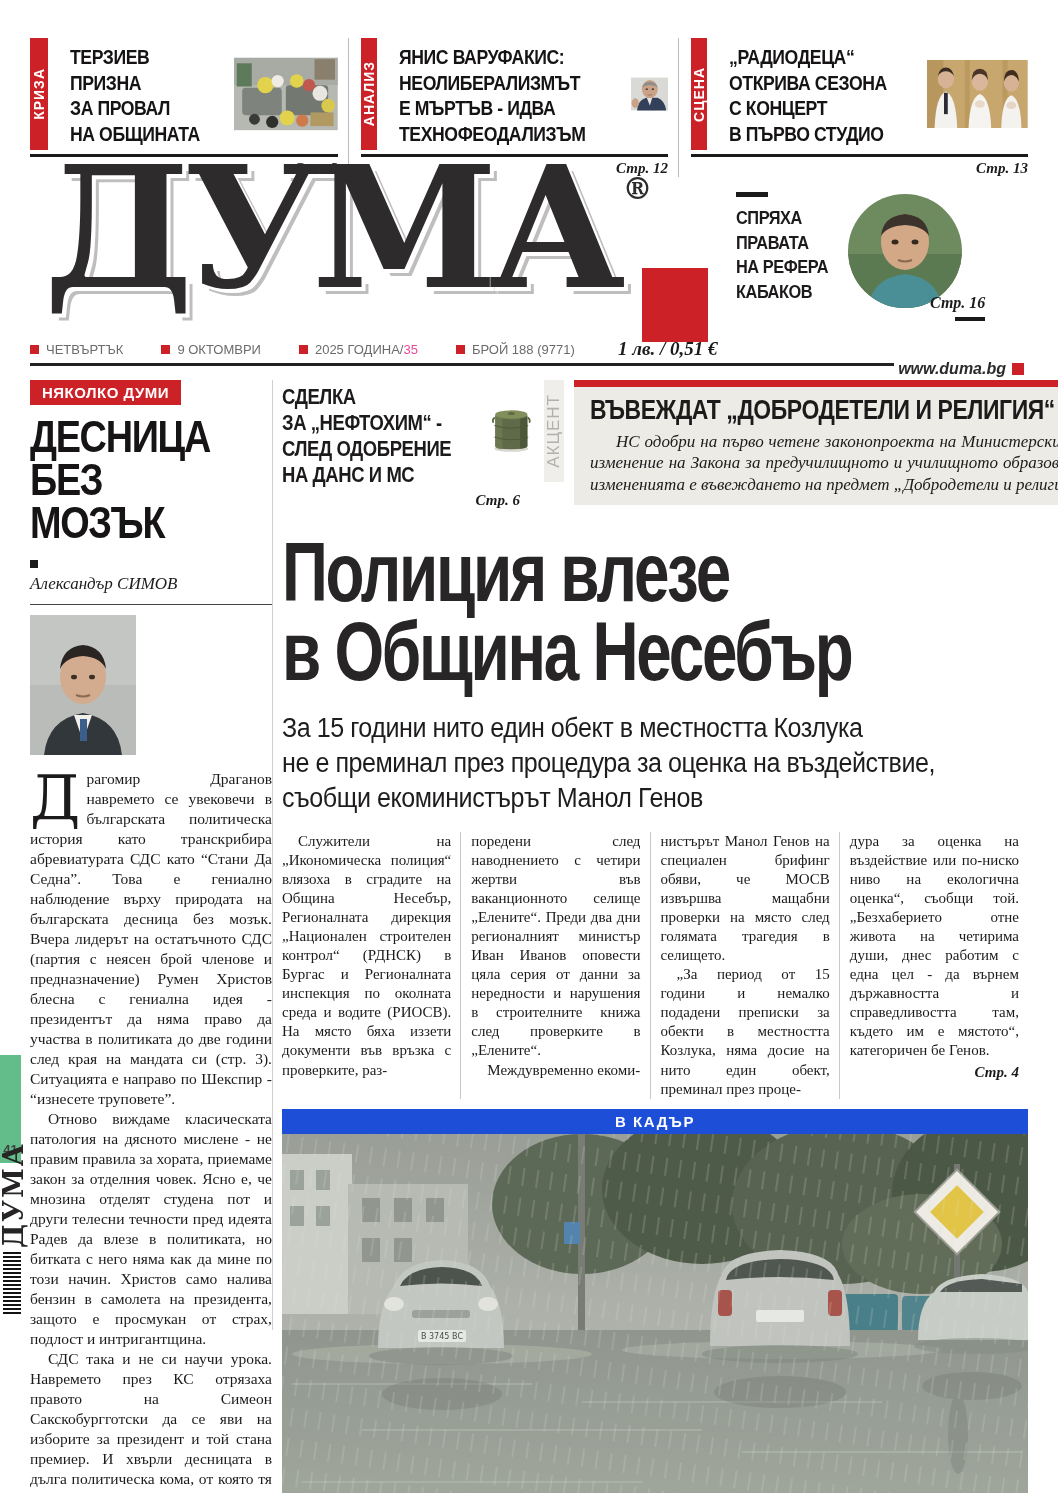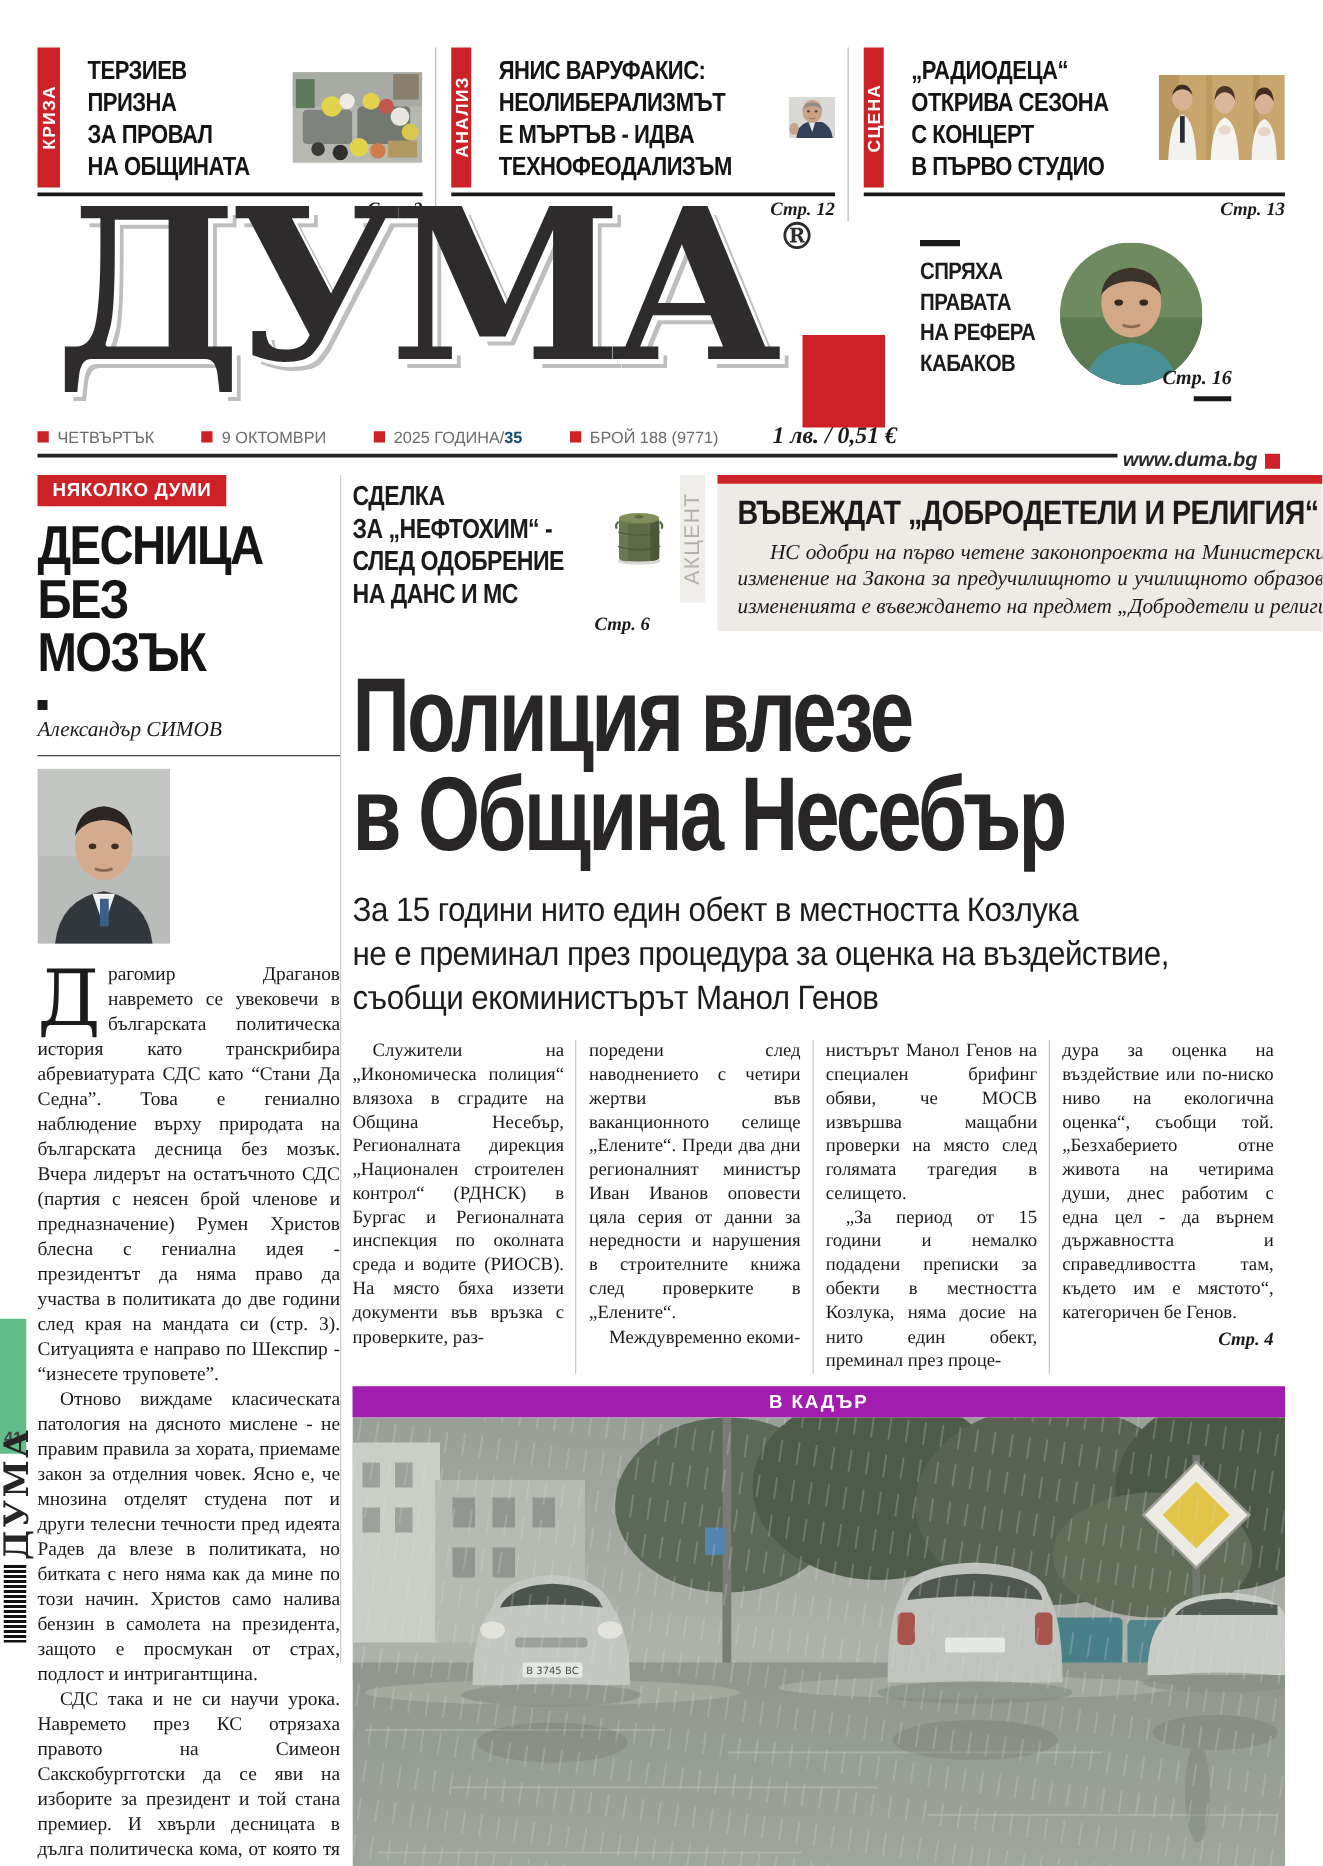--- a/index.html
+++ b/index.html
@@ -38,21 +38,21 @@
   .kphoto { position:absolute; left:818px; top:22px; width:114px; height:114px; border-radius:50%; overflow:hidden; }
   .kpage { position:absolute; left:900px; top:122px; font-style:italic; font-weight:bold; font-size:16px; }
   .kpage::after { content:""; display:block; width:30px; height:4px; background:#1a1a1a; margin:5px 0 0 auto; }
 
   
   .dateline { position:absolute; left:30px; top:338px; width:998px; height:26px;
               font-family:"Liberation Sans",sans-serif; font-size:13px; color:#6b6b6b; }
   .dl-items { display:flex; gap:38px; align-items:center; padding-top:4px; }
   .dl-item { display:flex; gap:7px; align-items:center; }
   .bullet { width:9px; height:9px; background:#cd2128; display:inline-block; }
-  .dl-red { color:#0c4a6e; font-weight:bold; }
+  .dl-red { color:#ec4899; font-weight:normal; }
   .price { position:absolute; left:588px; top:0; font-family:"Liberation Serif",serif; font-style:italic;
            font-weight:bold; font-size:19px; color:#1c1a1b;text-align:center; }
   .rule-top { position:absolute; left:30px; top:363px; width:998px; height:3px; background:#222; }
   .site { position:absolute; right:0; top:8px; background:#fff; padding:2px 4px; display:flex; gap:6px; align-items:center;
           font-family:"Liberation Sans",sans-serif; font-style:italic; font-weight:bold; font-size:16px; color:#2a2a2a; }
   .site .bullet { width:12px; height:12px; }
 
   
   .opinion { position:absolute; left:30px; top:380px; width:242px; }
   .rubric { display:inline-block; background:#cd2128; color:#fff; font-family:"Liberation Sans",sans-serif;
@@ -106,21 +106,21 @@
              color:#1e1c1d; letter-spacing:-0.5px; }
   .subhead .cond { transform:scaleX(0.93); white-space:nowrap; }
 
   .cols { display:flex; margin-top:16px; }
   .col { flex:1; font-size:15px; line-height:1.27; text-align:justify; padding-right:9px; }
   .col + .col { border-left:1px solid #c9c9c9; padding-left:10px; }
   .col p { text-indent:16px; }
   .col p.cont { text-indent:0; }
   .col .page-ref { text-align:right; font-style:italic; font-weight:bold; font-size:15px; text-indent:0; margin-top:2px; }
 
-  .kadar { margin-top:10px; background:#a21caf; color:#fff; text-align:center;
+  .kadar { margin-top:10px; background:#1d4ed8; color:#fff; text-align:center;
            font-family:"Liberation Sans",sans-serif; font-weight:bold; font-size:15px;
            letter-spacing:1.5px; padding:4px 0; }
   .photo { width:746px; height:434px; display:block; }
 </style>
 </head>
 <body>
 
 <div class="page">
 
   <div class="rail-num">

